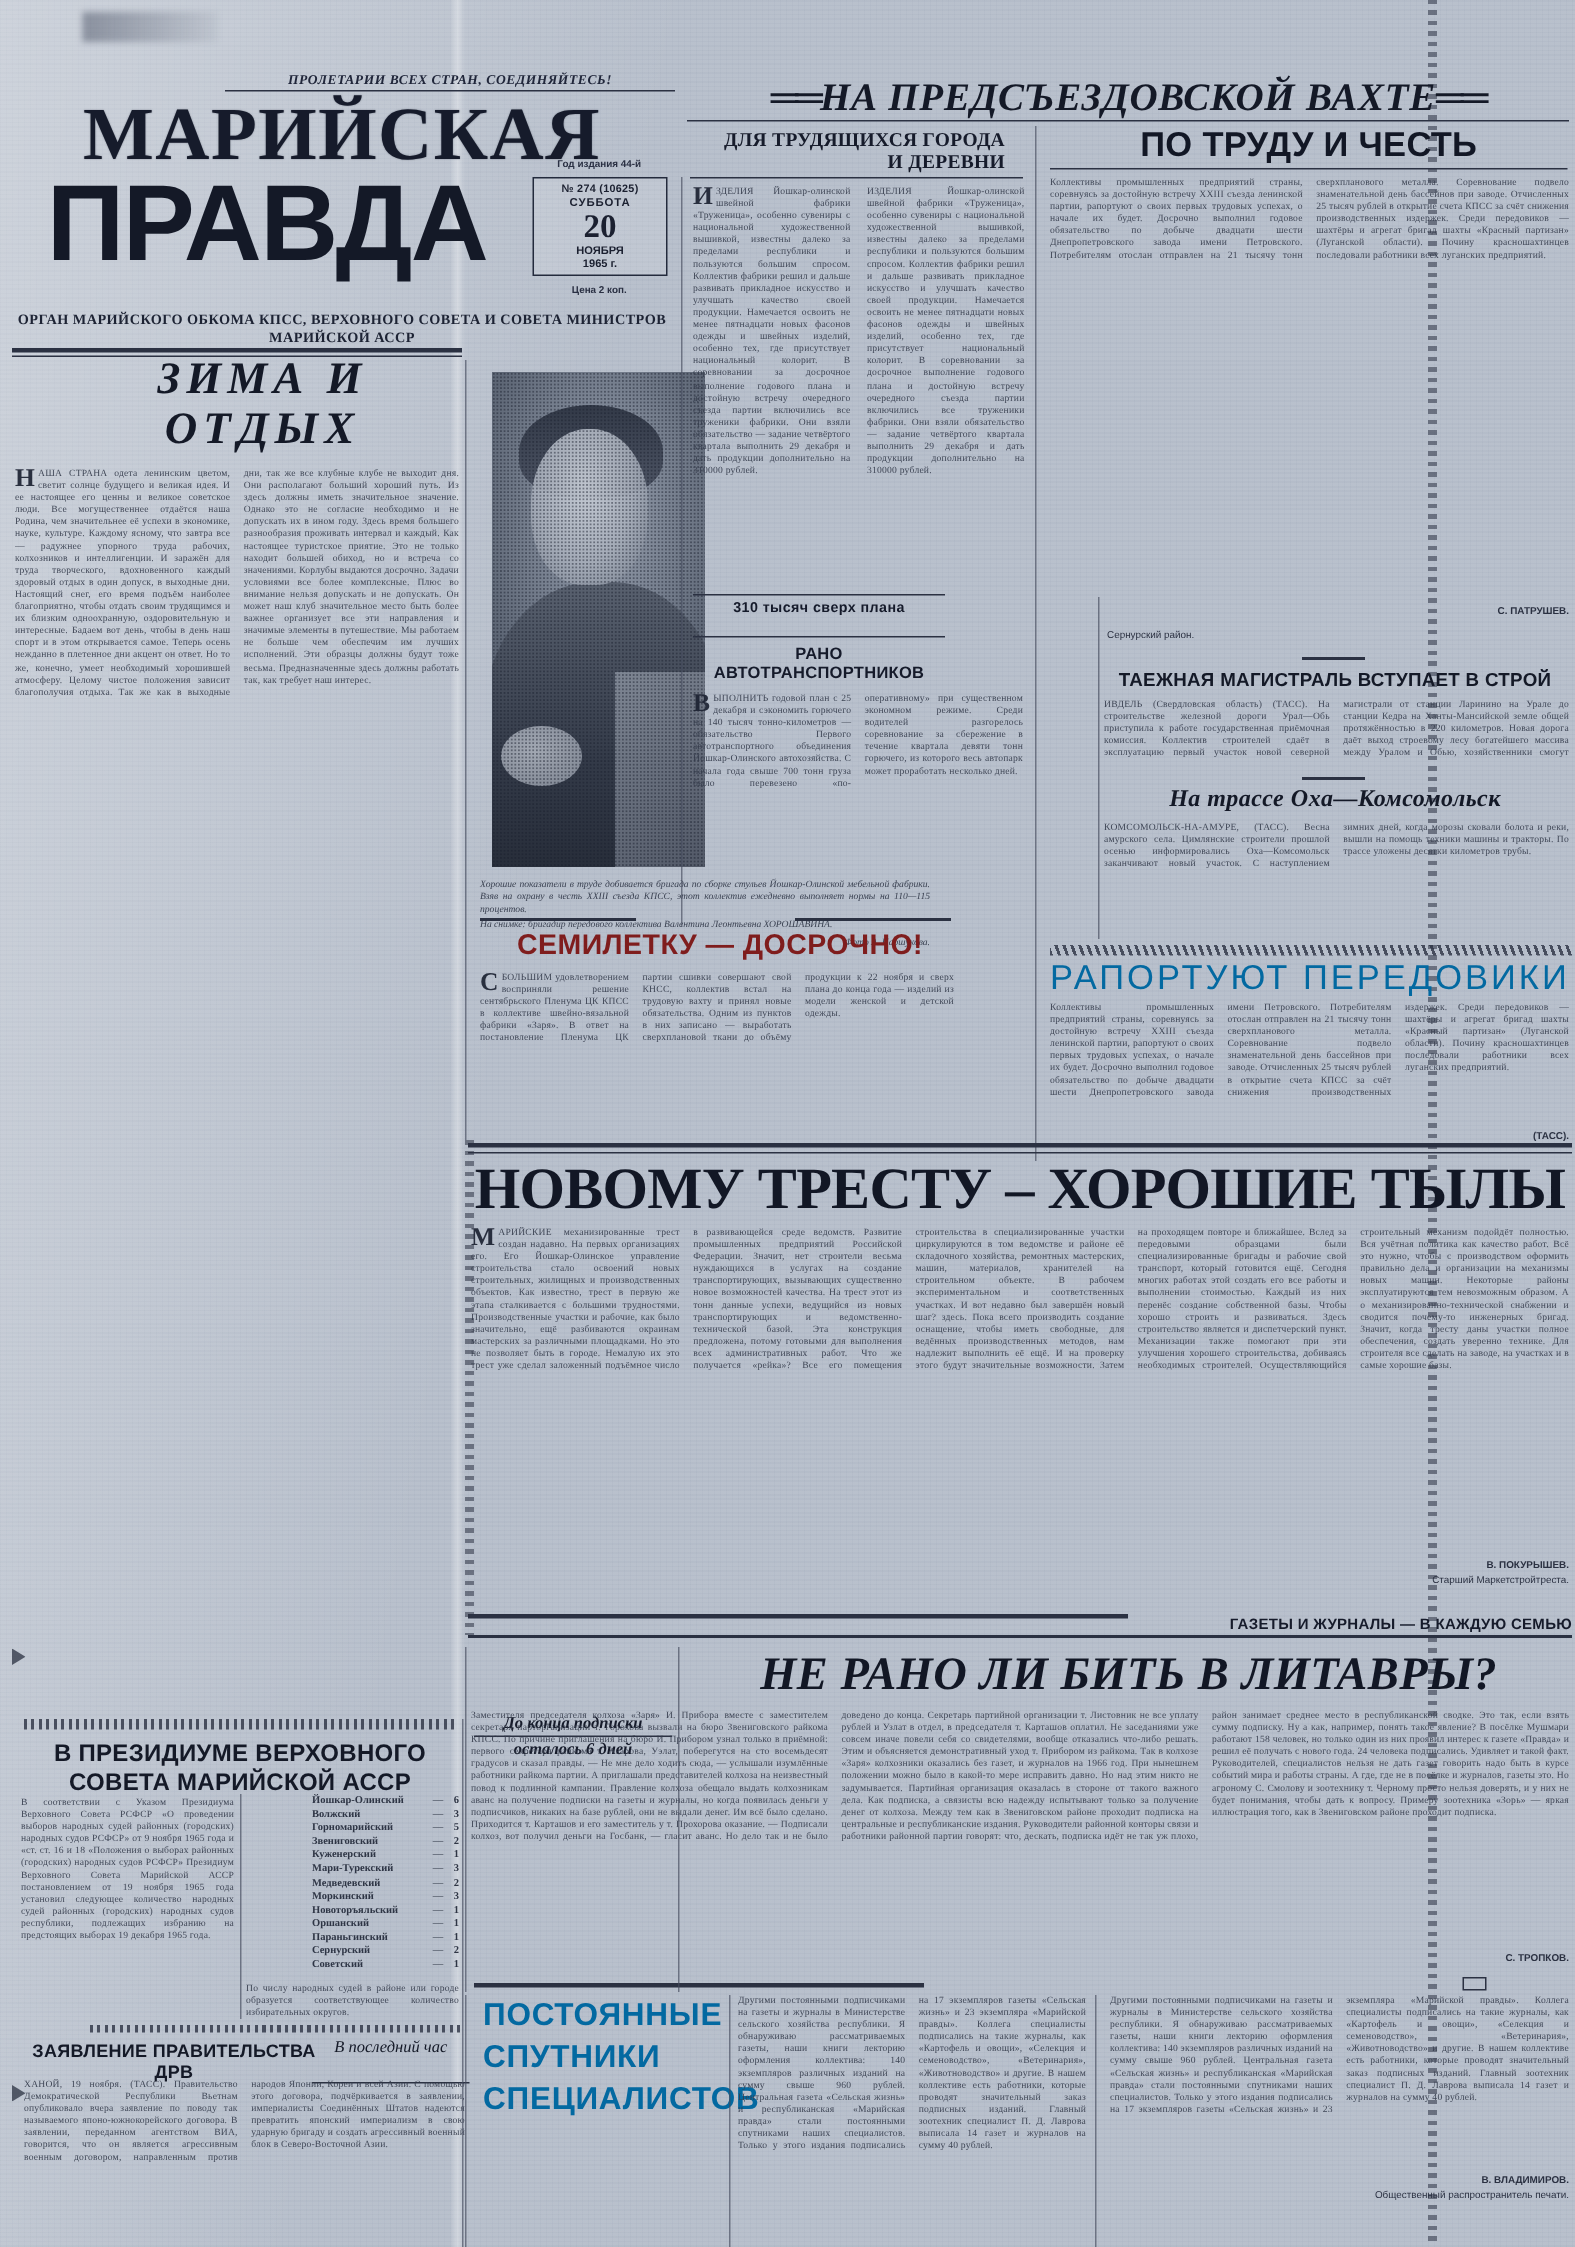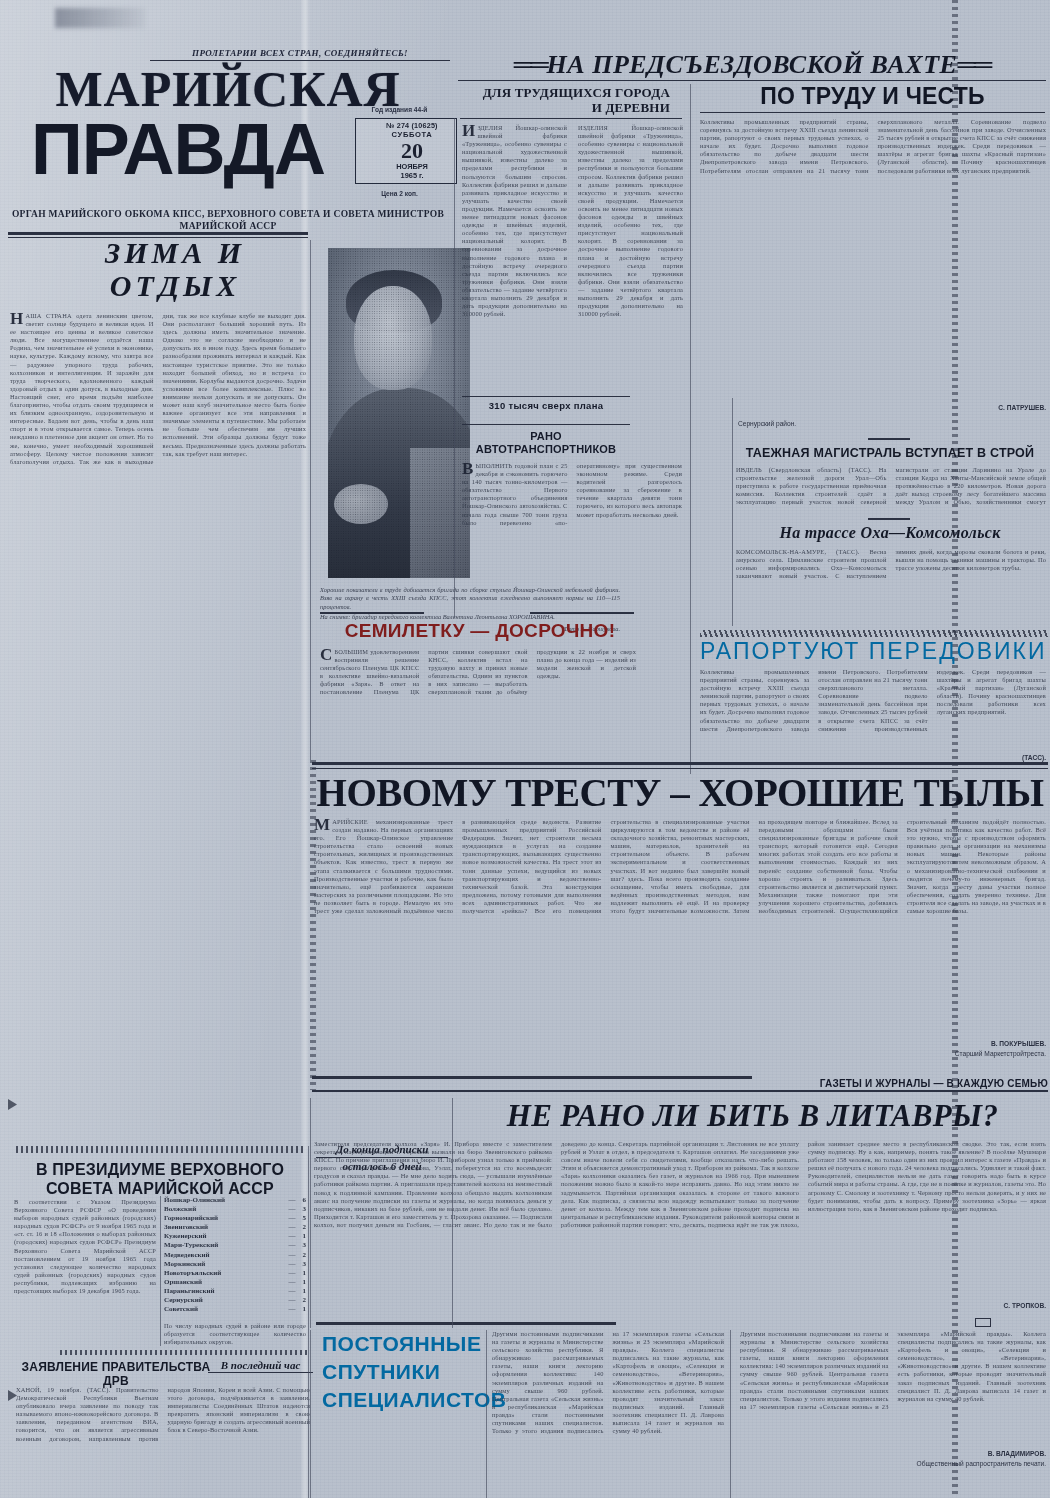--- a/index.html
+++ b/index.html
@@ -68,21 +68,21 @@
     color:#141927;
     -webkit-text-stroke:0;
   }
   .mast-sub{
     position:absolute;left:8px;top:208px;width:440px;text-align:center;
     font-family:"Liberation Serif",serif;font-weight:bold;font-size:9.5px;
     line-height:12px;letter-spacing:.3px;color:#1d2334;
   }
   .datebox{
     position:absolute;left:355px;top:118px;width:88px;
-    border:1px solid #232a3c;text-align:center;padding:2px 0 3px 12px;
+    border:1px solid #232a3c;text-align:center;padding:2px 0 3px 0;
     background:rgba(255,255,255,.12);
   }
   .datebox .issue{font-size:7.2px;font-weight:bold;letter-spacing:.2px;font-family:"Liberation Sans",sans-serif;}
   .datebox .dow{font-size:7.6px;font-weight:bold;font-family:"Liberation Sans",sans-serif;letter-spacing:.6px;}
   .datebox .day{font-size:22px;font-weight:bold;line-height:23px;font-family:"Liberation Serif",serif;}
   .datebox .mon{font-size:7.4px;font-weight:bold;font-family:"Liberation Sans",sans-serif;}
   .datebox .yr{font-size:7.4px;font-weight:bold;font-family:"Liberation Sans",sans-serif;}
   .year-line{
     position:absolute;left:352px;top:106px;width:95px;text-align:center;
     font-size:6.6px;font-family:"Liberation Sans",sans-serif;font-weight:bold;color:#2a3043;
@@ -175,22 +175,22 @@
     font-family:"Liberation Sans",sans-serif;font-weight:bold;font-size:16px;
     line-height:19px;letter-spacing:.2px;color:#141927;
   }
   .h-zayavlenie{
     position:absolute;left:16px;top:1360px;width:200px;text-align:center;
     font-family:"Liberation Sans",sans-serif;font-weight:bold;font-size:12px;
     letter-spacing:.2px;color:#141927;
   }
   .h-poslednii{
     position:absolute;left:208px;top:1359px;width:105px;text-align:center;
-    font-family:"Liberation Serif",serif;font-weight:bold;font-style:italic;
-    font-size:11px;color:#141927;border-bottom:1px solid #2b3142;padding-bottom:1px;
+    font-family:"Liberation Serif",serif;font-weight:normal;font-style:italic;
+    font-size:11px;color:#141927;border-bottom:1px solid #2b3142;padding-bottom:17px;
   }
   .h-sputniki{
     position:absolute;left:322px;top:1330px;width:155px;
     font-family:"Liberation Sans",sans-serif;font-weight:bold;font-size:21px;
     line-height:28px;letter-spacing:.5px;color:#0369a1;
   }
 
   
   .photo{
     position:absolute;left:328px;top:248px;width:142px;height:330px;
@@ -245,21 +245,21 @@
   .ornament.slash{
     background-image:repeating-linear-gradient(70deg,#2b3142 0 2px,transparent 2px 5px);
   }
 
   
   .district-list{
     position:absolute;left:164px;top:1196px;width:142px;
     font-family:"Liberation Serif",serif;font-size:7px;line-height:9.1px;color:#2e3545;
   }
   .district-list .row{display:flex;justify-content:space-between;}
-  .district-list .row .nm{font-weight:bold;}
+  .district-list .row .nm{font-weight:bold;margin-left:44px;}
   .district-list .row .vl{font-weight:bold;padding-left:4px;}
   .district-list .row .dash{flex:1;text-align:right;padding-right:3px;}
 
   
   .sig{font-size:6.6px;font-weight:bold;text-align:right;font-family:"Liberation Sans",sans-serif;color:#2b3142;margin-top:2px;}
   .place{font-size:6.6px;font-family:"Liberation Sans",sans-serif;color:#2b3142;}
 
   
   .edge-sprocket{
     position:absolute;top:0;width:6px;height:100%;

